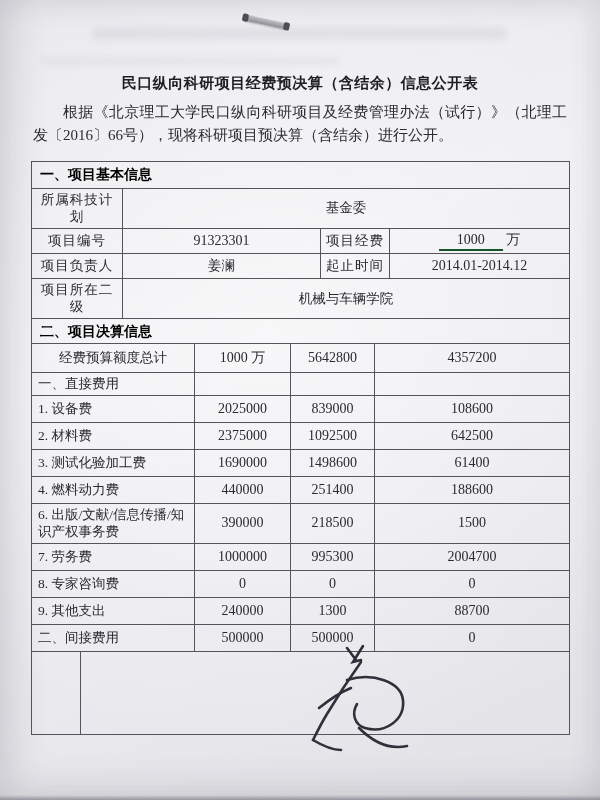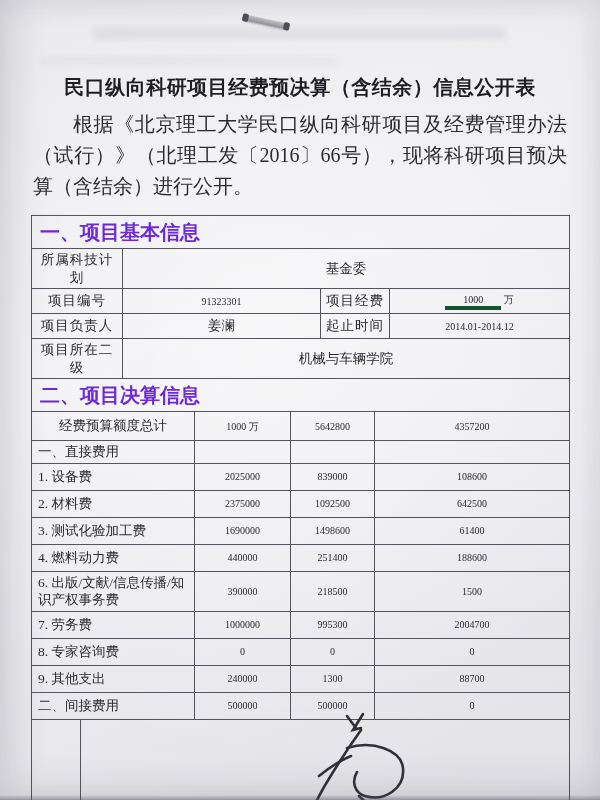--- a/index.html
+++ b/index.html
@@ -24,35 +24,35 @@
     background:#4e4e56;border-radius:2px;}
   .staple::before{left:-2px;} .staple::after{right:-2px;}
   
   .bleed-a{position:absolute;left:92px;top:27px;width:415px;height:13px;border-radius:5px;
     background:rgba(115,115,135,0.10);filter:blur(3px);}
   .bleed-b{position:absolute;left:40px;top:56px;width:300px;height:10px;border-radius:5px;
     background:rgba(115,115,135,0.06);filter:blur(3px);}
 
   .content{position:absolute;left:31px;top:72px;width:538px;z-index:2;}
   .doc-title{font-family:"Liberation Sans","DejaVu Sans",sans-serif;font-weight:bold;
-    font-size:20px;text-align:center;letter-spacing:0.5px;color:#1d1d23;margin:2px 0 8px;}
-  .intro{font-size:20px;line-height:1.55;text-indent:2em;text-align:justify;
+    font-size:15px;text-align:center;letter-spacing:0.5px;color:#1d1d23;margin:2px 0 8px;}
+  .intro{font-size:15px;line-height:1.55;text-indent:2em;text-align:justify;
     margin:0 2px 13px;color:#2b2b31;}
 
   table{width:538px;border-collapse:collapse;table-layout:fixed;}
   td{border:1px solid #55545c;font-size:13.5px;text-align:center;
     padding:2px 4px;color:#2a2a30;line-height:1.3;}
   .merge-up{margin-top:-1px;}
   .sec-head td{font-family:"Liberation Sans","DejaVu Sans",sans-serif;font-weight:bold;
-    font-size:20px;text-align:left;padding:3px 8px;color:#6d28d9;}
+    font-size:14px;text-align:left;padding:3px 8px;color:#000000;}
   .t1 td{height:20px;}
   .t1 .lbl{letter-spacing:1px;}
   .val{font-size:13.5px;}
-  .num{font-family:"Liberation Serif","DejaVu Serif",serif;font-size:10px;}
-  .underline-amt{display:inline-block;border-bottom:4px solid #14532d;padding:0 18px;}
+  .num{font-family:"Liberation Serif","DejaVu Serif",serif;font-size:14px;}
+  .underline-amt{display:inline-block;border-bottom:2px solid #14532d;padding:0 18px;}
   .t2 .cols td{height:28px;font-size:13.5px;}
   .t2 .row-total td{height:24px;}
   .t2 .row-group td{height:16px;text-align:left;padding-left:6px;}
   .t2 .row-item td{height:22px;}
   .t2 .item-lbl{text-align:left;padding-left:6px;margin-left:8px;}
   .t2 .two-line td{height:34px;}
 
   .decl td{height:82px;padding:0;}
   .decl-label{display:flex;flex-direction:column;justify-content:space-between;
     height:68px;padding:7px 2px;font-size:13.5px;letter-spacing:1px;}

